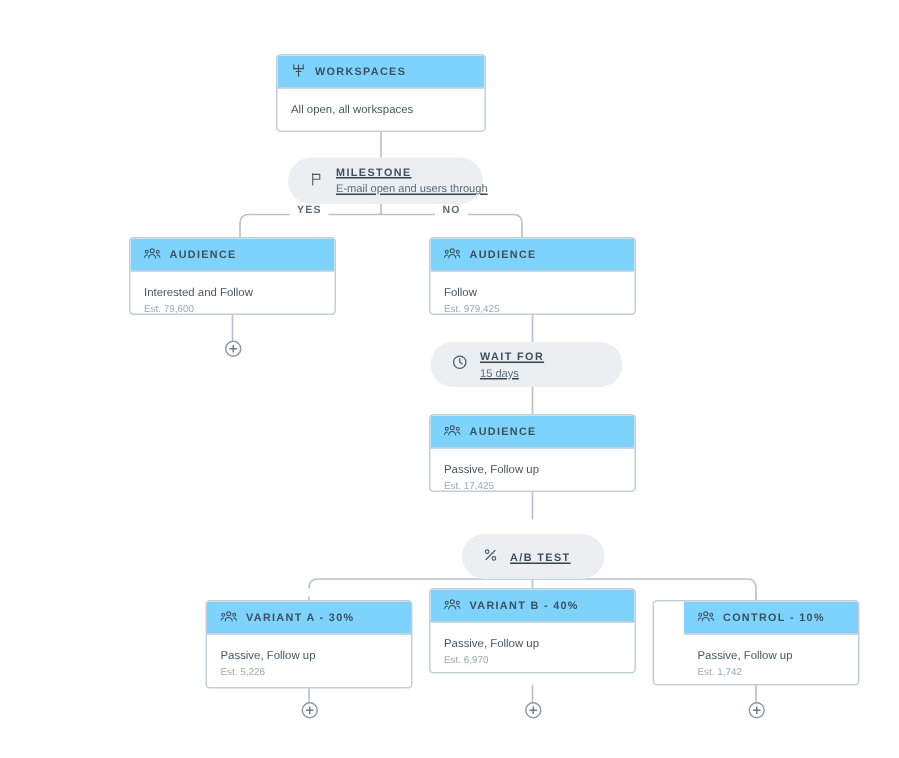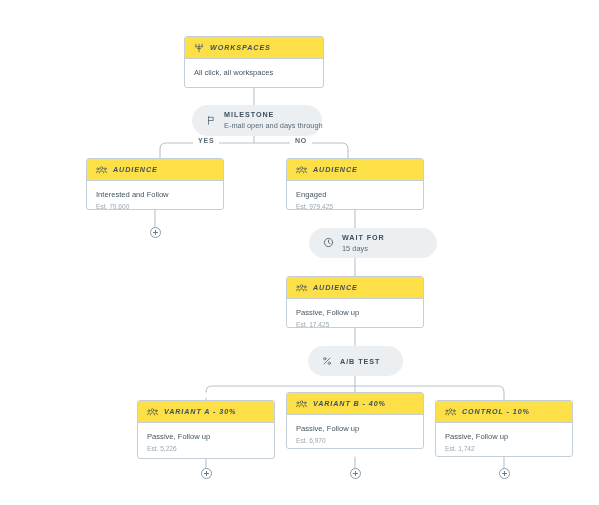--- a/index.html
+++ b/index.html
@@ -39,24 +39,23 @@
     border-radius: 3px;
     box-sizing: border-box;
     overflow: hidden;
   }
   .card-head {
     display: flex;
     align-items: center;
     gap: 6px;
     height: 22px;
     padding: 0 9px;
-    background: #fde047;
+    background: #7dd3fc;
     border-bottom: 1px solid #c3ced6;
     box-sizing: border-box;
-    font-style: italic;
   }
   .card-head .title {
     font-size: 7.2px;
     font-weight: bold;
     letter-spacing: 0.9px;
     color: #3d4f5c;
     white-space: nowrap;
     text-transform: uppercase;
   }
   .card-body {
@@ -80,20 +79,21 @@
   
   .pill {
     position: absolute;
     display: flex;
     align-items: center;
     gap: 8px;
     background: #eceff1;
     border-radius: 999px;
     box-sizing: border-box;
     padding: 0 14px;
+    text-decoration: underline;
   }
   .pill .pill-text { display: flex; flex-direction: column; justify-content: center; }
   .pill .title {
     font-size: 7.2px;
     font-weight: bold;
     letter-spacing: 0.95px;
     color: #3d4f5c;
     text-transform: uppercase;
     white-space: nowrap;
   }
@@ -180,34 +180,34 @@
           <path d="M8 2 V14"></path>
           <path d="M3 2 V6"></path>
           <path d="M13 2 V6"></path>
           <path d="M3 6 H13"></path>
           <path d="M5.5 9 H10.5"></path>
         </svg>
       </span>
       <span class="title">WORKSPACES</span>
     </div>
     <div class="card-body">
-      <div class="primary">All click, all workspaces</div>
+      <div class="primary">All open, all workspaces</div>
     </div>
   </div>
 
   <div class="pill" style="left:192px; top:105px; width:130px; height:31px;">
     <span class="icon">
       <svg width="10" height="11" viewBox="0 0 16 16" fill="none" stroke="#4a5b68" stroke-width="1.2" stroke-linecap="round" stroke-linejoin="round">
         <path d="M4 2 V14"></path>
         <path d="M4 2.8 H11.5 V8 H4"></path>
       </svg>
     </span>
     <span class="pill-text">
       <span class="title">MILESTONE</span>
-      <span class="sub">E-mail open and days through</span>
+      <span class="sub">E-mail open and users through</span>
     </span>
   </div>
 
   <div class="branch-label" style="left:193px; top:137px;">YES</div>
   <div class="branch-label" style="left:290px; top:137px;">NO</div>
 
   <div class="card" style="left:86px; top:158px; width:138px; height:52px;">
     <div class="card-head">
       <span class="icon">
         <svg width="11" height="10" viewBox="0 0 18 14" fill="none" stroke="#3d4f5c" stroke-width="1.1" stroke-linecap="round">
@@ -235,28 +235,28 @@
           <path d="M5.2 12 a3.8 3.8 0 0 1 7.6 0"></path>
           <circle cx="3" cy="5" r="1.6"></circle>
           <path d="M0.6 11.4 a2.7 2.7 0 0 1 3.2 -2.6"></path>
           <circle cx="15" cy="5" r="1.6"></circle>
           <path d="M17.4 11.4 a2.7 2.7 0 0 0 -3.2 -2.6"></path>
         </svg>
       </span>
       <span class="title">AUDIENCE</span>
     </div>
     <div class="card-body">
-      <div class="primary">Engaged</div>
+      <div class="primary">Follow</div>
       <div class="est">Est. 979,425</div>
     </div>
   </div>
 
   <div class="add-node" style="left:149.5px; top:227px;"></div>
 
-  <div class="pill" style="left:309px; top:228px; width:128px; height:30px;">
+  <div class="pill" style="left:287px; top:228px; width:128px; height:30px;">
     <span class="icon">
       <svg width="11" height="11" viewBox="0 0 16 16" fill="none" stroke="#4a5b68" stroke-width="1.2" stroke-linecap="round">
         <circle cx="8" cy="8" r="6"></circle>
         <path d="M8 4.5 V8 L10.4 9.6"></path>
       </svg>
     </span>
     <span class="pill-text">
       <span class="title">WAIT FOR</span>
       <span class="sub">15 days</span>
     </span>
@@ -275,21 +275,21 @@
         </svg>
       </span>
       <span class="title">AUDIENCE</span>
     </div>
     <div class="card-body">
       <div class="primary">Passive, Follow up</div>
       <div class="est">Est. 17,425</div>
     </div>
   </div>
 
-  <div class="pill" style="left:308px; top:346px; width:95px; height:30px;">
+  <div class="pill" style="left:308px; top:356px; width:95px; height:30px;">
     <span class="icon">
       <svg width="10" height="10" viewBox="0 0 16 16" fill="none" stroke="#4a5b68" stroke-width="1.2" stroke-linecap="round">
         <path d="M3.2 12.8 L12.8 3.2"></path>
         <circle cx="4.4" cy="4.4" r="1.9"></circle>
         <circle cx="11.6" cy="11.6" r="1.9"></circle>
       </svg>
     </span>
     <span class="pill-text">
       <span class="title">A/B TEST</span>
     </span>
@@ -328,21 +328,21 @@
         </svg>
       </span>
       <span class="title">VARIANT B - 40%</span>
     </div>
     <div class="card-body">
       <div class="primary">Passive, Follow up</div>
       <div class="est">Est. 6,970</div>
     </div>
   </div>
 
-  <div class="card" style="left:435px; top:400px; width:138px; height:57px;">
+  <div class="card" style="left:435px; top:400px; width:138px; height:57px;padding-left:20px;">
     <div class="card-head">
       <span class="icon">
         <svg width="11" height="10" viewBox="0 0 18 14" fill="none" stroke="#3d4f5c" stroke-width="1.1" stroke-linecap="round">
           <circle cx="9" cy="4" r="2.2"></circle>
           <path d="M5.2 12 a3.8 3.8 0 0 1 7.6 0"></path>
           <circle cx="3" cy="5" r="1.6"></circle>
           <path d="M0.6 11.4 a2.7 2.7 0 0 1 3.2 -2.6"></path>
           <circle cx="15" cy="5" r="1.6"></circle>
           <path d="M17.4 11.4 a2.7 2.7 0 0 0 -3.2 -2.6"></path>
         </svg>

